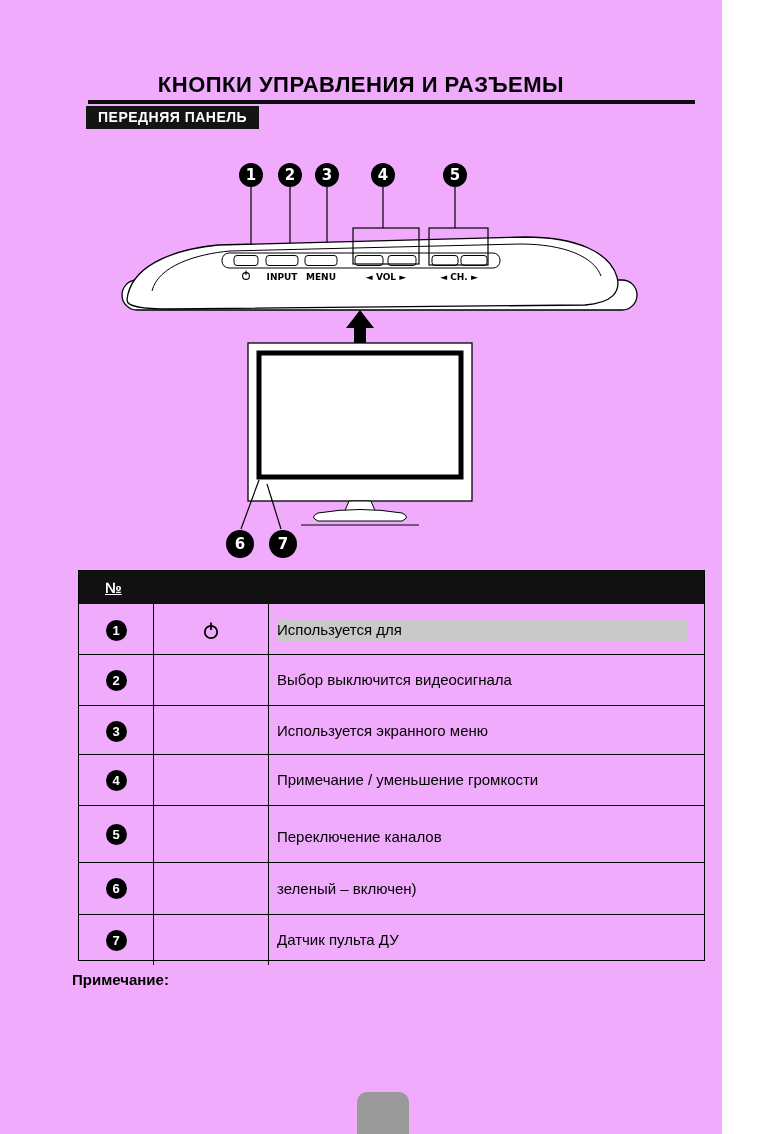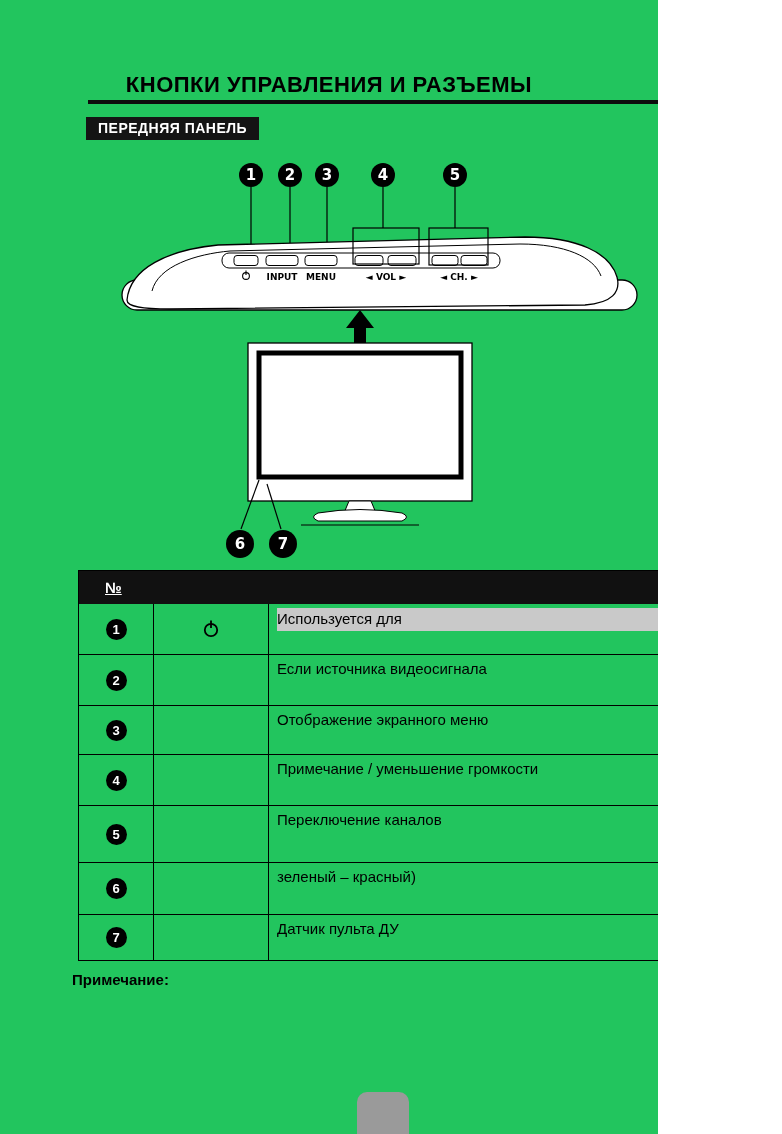--- a/index.html
+++ b/index.html
@@ -1,46 +1,46 @@
 <!DOCTYPE html>
 <html><head>
 <meta charset="utf-8">
 <style>
   html,body{margin:0;padding:0;background:#fff;}
   .page{
-    position:relative;width:658px;height:1134px;background:#22c55e;overflow:hidden;
+    position:relative;width:722px;height:1134px;background:#f0abfc;overflow:hidden;
     font-family:"Liberation Sans","DejaVu Sans",sans-serif;color:#000;
   }
   .title{
     position:absolute;top:72px;left:0;width:100%;text-align:center;
     font-size:22px;font-weight:bold;letter-spacing:.5px;
   }
   .title-rule{position:absolute;left:88px;width:607px;top:100px;height:4px;background:#0d0d0d;}
   .badge{
-    position:absolute;left:86px;top:117px;background:#141414;color:#fff;
+    position:absolute;left:86px;top:106px;background:#141414;color:#fff;
     font-size:14px;font-weight:bold;letter-spacing:.5px;padding:3px 12px 4px 12px;
   }
   .diagram{position:absolute;left:0;top:150px;width:782px;height:420px;}
   svg text{font-family:"DejaVu Sans","Liberation Sans",sans-serif;}
   .callout-num{fill:#fff;font-size:15px;font-weight:bold;text-anchor:middle;}
   .btn-label{fill:#000;font-size:9px;font-weight:bold;text-anchor:middle;}
 
   .tbl{position:absolute;left:78px;top:570px;width:627px;border:1px solid #000;box-sizing:border-box;}
   .thead{
     height:33px;background:#111;color:#fff;display:flex;align-items:center;
     padding-left:26px;font-size:15px;font-weight:bold;box-sizing:border-box;
   }
   .thead span{text-decoration:underline;}
   .trow{
     display:grid;grid-template-columns:75px 115px 1fr;
     border-top:1px solid #000;box-sizing:border-box;
   }
   .trow .c1{border-right:1px solid #000;display:flex;align-items:center;justify-content:center;}
   .trow .c2{border-right:1px solid #000;display:flex;align-items:center;justify-content:center;}
-  .trow .c3{display:flex;flex-direction:column;justify-content:flex-start;padding:4px 8px;font-size:15px;line-height:1.35;box-sizing:border-box;}
+  .trow .c3{display:flex;flex-direction:column;justify-content:flex-end;padding:15px 8px;font-size:15px;line-height:1.35;box-sizing:border-box;}
   .numb{
     width:21px;height:21px;border-radius:50%;background:#000;color:#fff;
     display:flex;align-items:center;justify-content:center;
     font-size:13px;font-weight:bold;
   }
   .hl{background:#c9c9c9;display:block;width:calc(100% - 8px);padding:1px 0 2px 0;}
   .note{position:absolute;left:72px;top:970px;width:640px;font-size:15px;line-height:1.35;}
   .note .nt{font-weight:bold;}
   .page-tab{
     position:absolute;left:357px;top:1092px;width:52px;height:42px;
@@ -163,31 +163,31 @@
           <span class="hl">Используется для</span>
         </div>
     </div>
 
     <div class="trow" style="height:51px;">
       <div class="c1">
           <span class="numb">2</span>
         </div>
       <div class="c2"></div>
       <div class="c3">
-          <span>Если источника видеосигнала</span>
+          <span>Выбор выключится видеосигнала</span>
         </div>
     </div>
 
     <div class="trow" style="height:49px;">
       <div class="c1">
           <span class="numb">3</span>
         </div>
       <div class="c2"></div>
       <div class="c3">
-          <span>Отображение экранного меню</span>
+          <span>Используется экранного меню</span>
         </div>
     </div>
 
     <div class="trow" style="height:51px;">
       <div class="c1">
           <span class="numb">4</span>
         </div>
       <div class="c2"></div>
       <div class="c3">
           <span>Примечание / уменьшение громкости</span>
@@ -203,21 +203,21 @@
           <span>Переключение каналов</span>
         </div>
     </div>
 
     <div class="trow" style="height:52px;">
       <div class="c1">
           <span class="numb">6</span>
         </div>
       <div class="c2"></div>
       <div class="c3">
-        <span>зеленый – красный)</span>
+        <span>зеленый – включен)</span>
       </div>
     </div>
 
     <div class="trow" style="height:46px;">
       <div class="c1">
           <span class="numb">7</span>
         </div>
       <div class="c2"></div>
       <div class="c3">
           <span>Датчик пульта ДУ</span>

